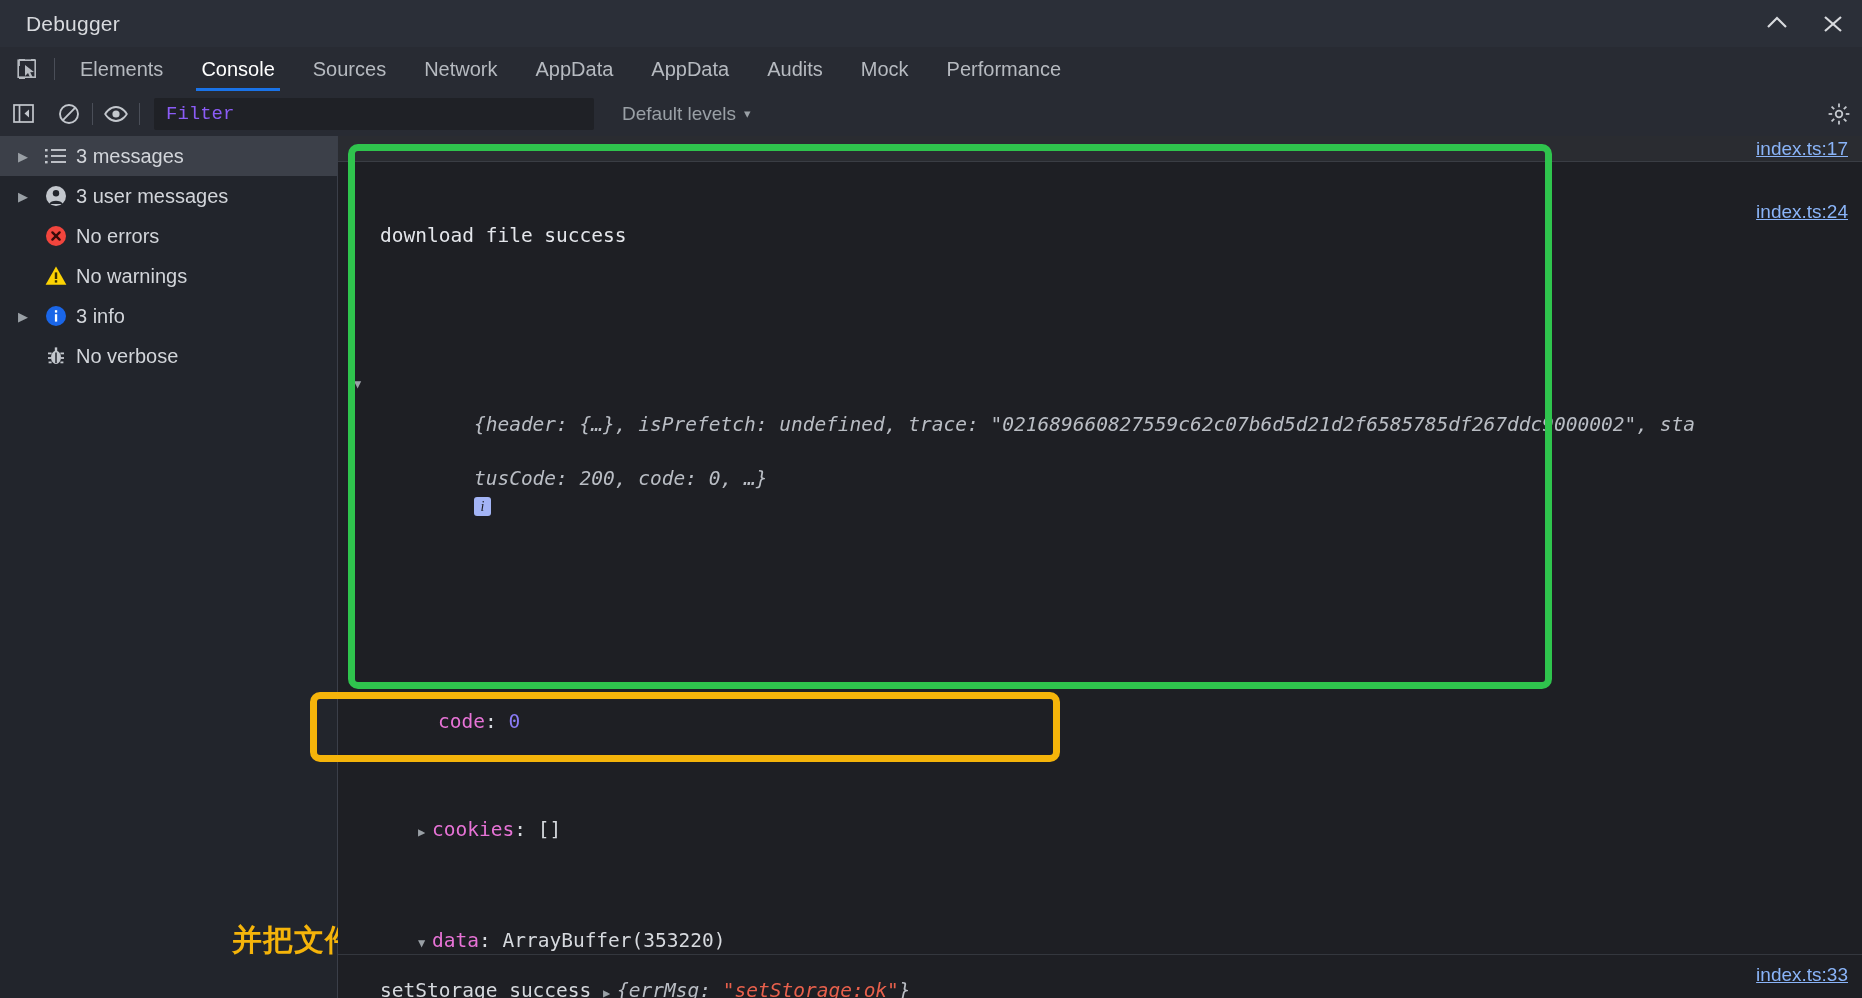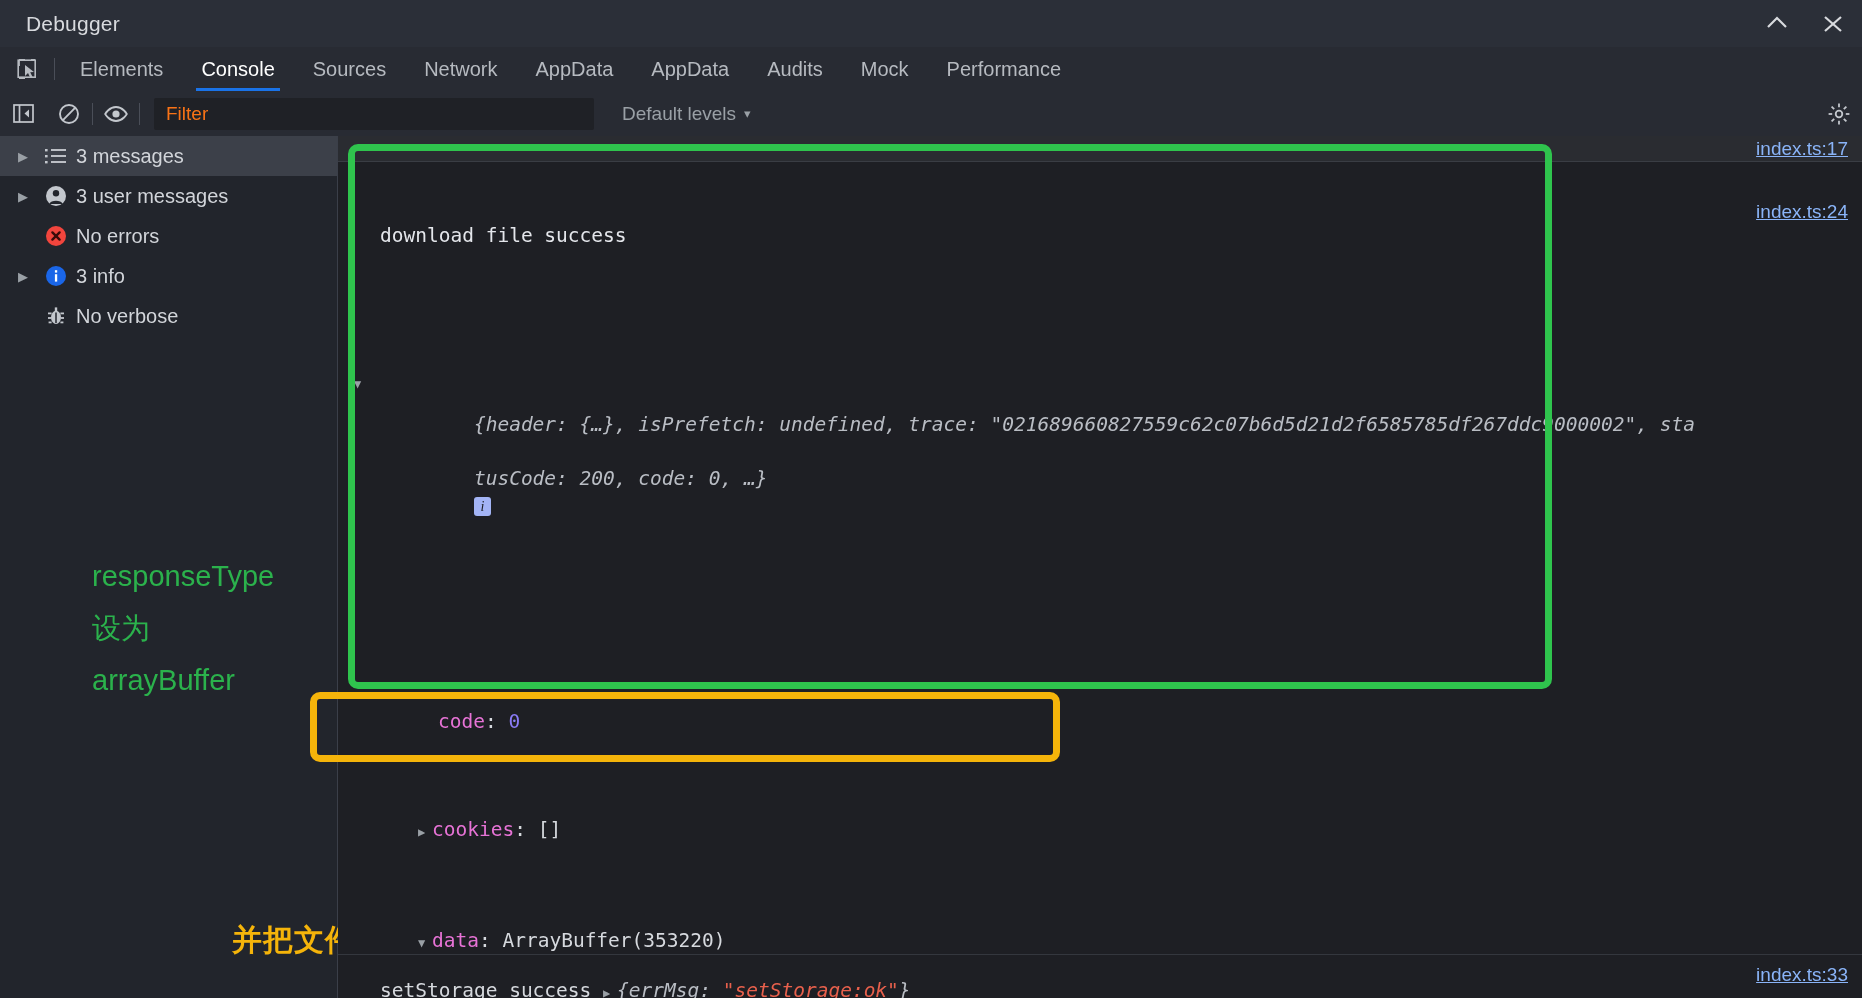--- a/index.html
+++ b/index.html
@@ -49,21 +49,21 @@
     position:absolute;left:0;top:91px;width:1862px;height:45px;
     background:#282b33;border-bottom:1px solid #3b3f49;
     display:flex;align-items:center;
   }
   .tb-icon{width:46px;height:45px;display:flex;align-items:center;justify-content:center;}
   .vsep{width:1px;height:22px;background:#4a4e58;}
   .filter-input{
     margin-left:14px;width:440px;height:32px;background:#1f2126;border:none;border-radius:2px;
     display:flex;align-items:center;padding:0 12px;box-sizing:border-box;
   }
-  .filter-input span{font-size:19px;color:#f97316;}
+  .filter-input span{font-size:19px;color:#8b5cf6;font-family:Liberation Mono, monospace;}
   .levels{
     margin-left:28px;font-size:19px;color:#9aa0a6;display:flex;align-items:center;gap:8px;
   }
   .caret-dn{font-size:13px;color:#9aa0a6;}
   .tb-right{position:absolute;right:0;top:0;height:45px;display:flex;align-items:center;}
 
   
   .sidebar{
     position:absolute;left:0;top:136px;width:338px;height:862px;
     background:#22252c;border-right:1px solid #3b3f49;box-sizing:border-box;
@@ -281,20 +281,31 @@
           <circle cx="12" cy="12" r="10" fill="#f2453d"></circle>
           <g stroke="#3a0c0a" stroke-width="2.4" stroke-linecap="round">
               <line x1="8.4" y1="8.4" x2="15.6" y2="15.6"></line>
               <line x1="15.6" y1="8.4" x2="8.4" y2="15.6"></line>
             </g>
         </svg>
       </span>
       <span class="slabel">No errors</span>
     </div>
 
+    <div class="side-item">
+      <span class="arrow hidden">▶</span>
+      <span class="sicon">
+        <svg width="24" height="24" viewBox="0 0 24 24">
+          <path d="M12 2.6 L22.4 20.8 L1.6 20.8 Z" fill="#fcd303"></path>
+          <rect x="10.8" y="8.4" width="2.4" height="6.6" fill="#3a3000"></rect>
+          <rect x="10.8" y="16.2" width="2.4" height="2.4" fill="#3a3000"></rect>
+        </svg>
+      </span>
+      <span class="slabel">No warnings</span>
+    </div>
 
     <div class="side-item">
       <span class="arrow">▶</span>
       <span class="sicon">
         <svg width="24" height="24" viewBox="0 0 24 24">
           <circle cx="12" cy="12" r="10" fill="#1a66e8"></circle>
           <rect x="10.9" y="10.2" width="2.3" height="7.4" fill="#ffffff"></rect>
           <rect x="10.9" y="6.2" width="2.3" height="2.4" fill="#ffffff"></rect>
         </svg>
       </span>
@@ -316,25 +327,20 @@
               <line x1="16.4" y1="18.4" x2="19.4" y2="18.4"></line>
             </g>
           <g stroke="#22252c" stroke-width="1.5">
               <line x1="12" y1="8.4" x2="12" y2="19"></line>
             </g>
         </svg>
       </span>
       <span class="slabel">No verbose</span>
     </div>
 
-    <div class="note-green">
-      <div>responseType</div>
-      <div>设为</div>
-      <div>arrayBuffer</div>
-    </div>
   </div>
 
   <div class="note-yellow">并把文件缓存到Storage</div>
 
   <div class="console">
 
     <div class="logrow group-top">
       
       <span class="srclink" style="top:-1px;">index.ts:17</span>
     </div>

